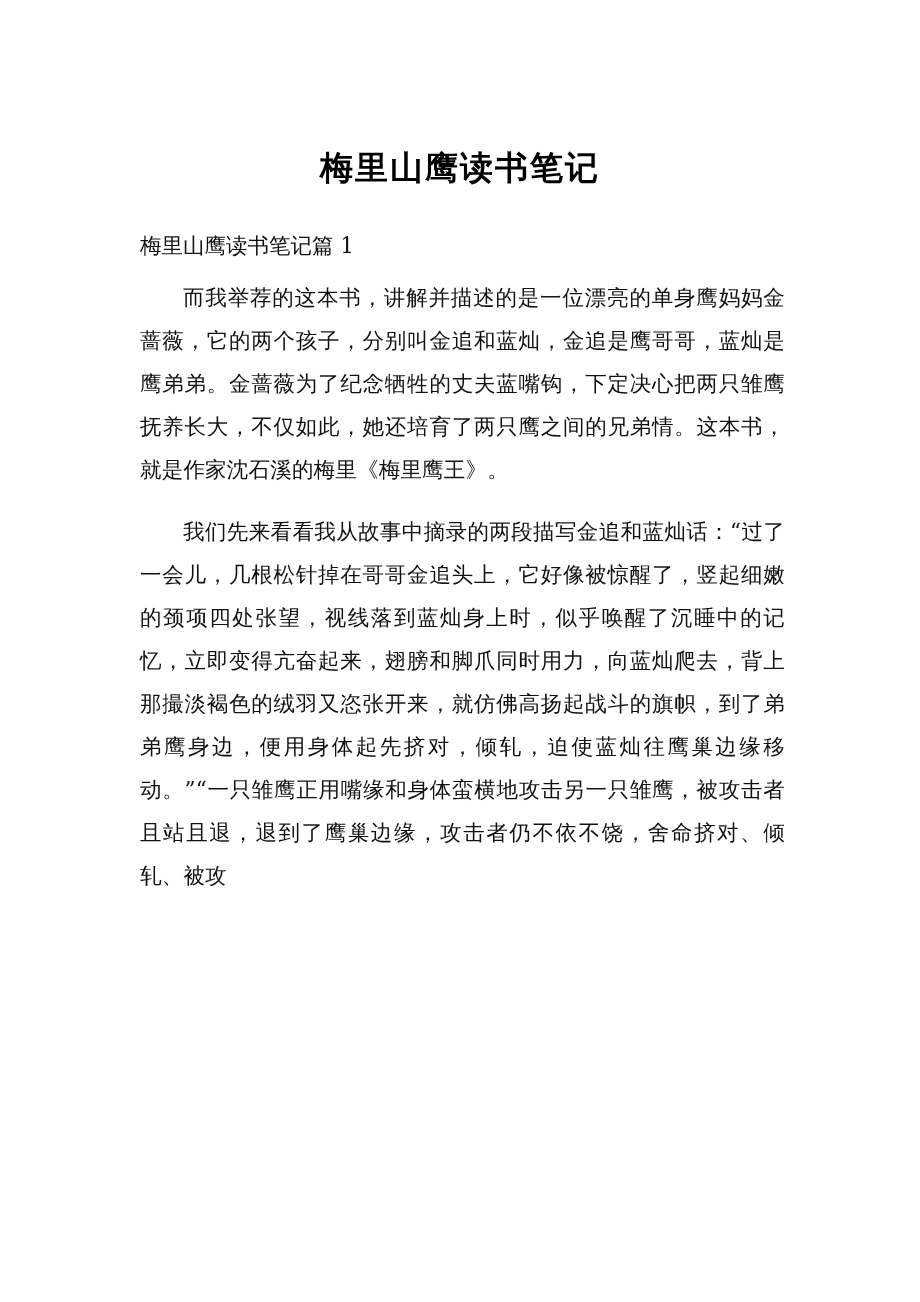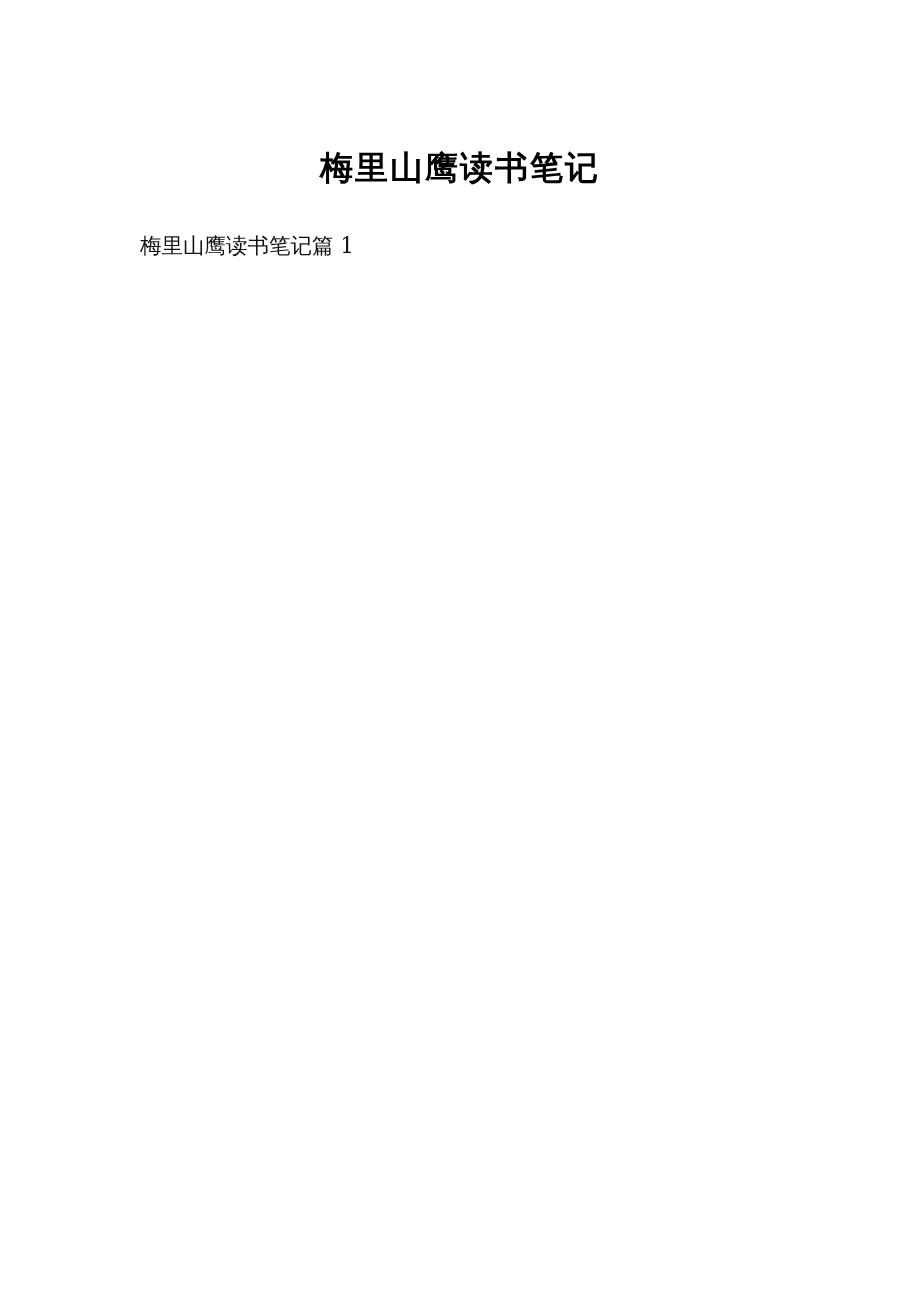--- a/index.html
+++ b/index.html
@@ -67,15 +67,17 @@
 </head>
 <body>
 
 <div class="page">
   <h1 class="doc-title">梅里山鹰读书笔记</h1>
 
   <div class="doc-body">
     <h2 class="section-heading">梅里山鹰读书笔记篇 1</h2>
 
 
+    <p class="para">而我举荐的这本书，讲解并描述的是一位漂亮的单身鹰妈妈金蔷薇，它的两个孩子，分别叫金追和蓝灿，金追是鹰哥哥，蓝灿是鹰弟弟。金蔷薇为了纪念牺牲的丈夫蓝嘴钩，下定决心把两只雏鹰抚养长大，不仅如此，她还培育了两只鹰之间的兄弟情。这本书，就是作家沈石溪的梅里《梅里鹰王》。</p>
 
+    <p class="para">我们先来看看我从故事中摘录的两段描写金追和蓝灿话：“过了一会儿，几根松针掉在哥哥金追头上，它好像被惊醒了，竖起细嫩的颈项四处张望，视线落到蓝灿身上时，似乎唤醒了沉睡中的记忆，立即变得亢奋起来，翅膀和脚爪同时用力，向蓝灿爬去，背上那撮淡褐色的绒羽又恣张开来，就仿佛高扬起战斗的旗帜，到了弟弟鹰身边，便用身体起先挤对，倾轧，迫使蓝灿往鹰巢边缘移动。”“一只雏鹰正用嘴缘和身体蛮横地攻击另一只雏鹰，被攻击者且站且退，退到了鹰巢边缘，攻击者仍不依不饶，舍命挤对、倾轧、被攻</p>
   </div>
 </div>
 
 </body></html>

